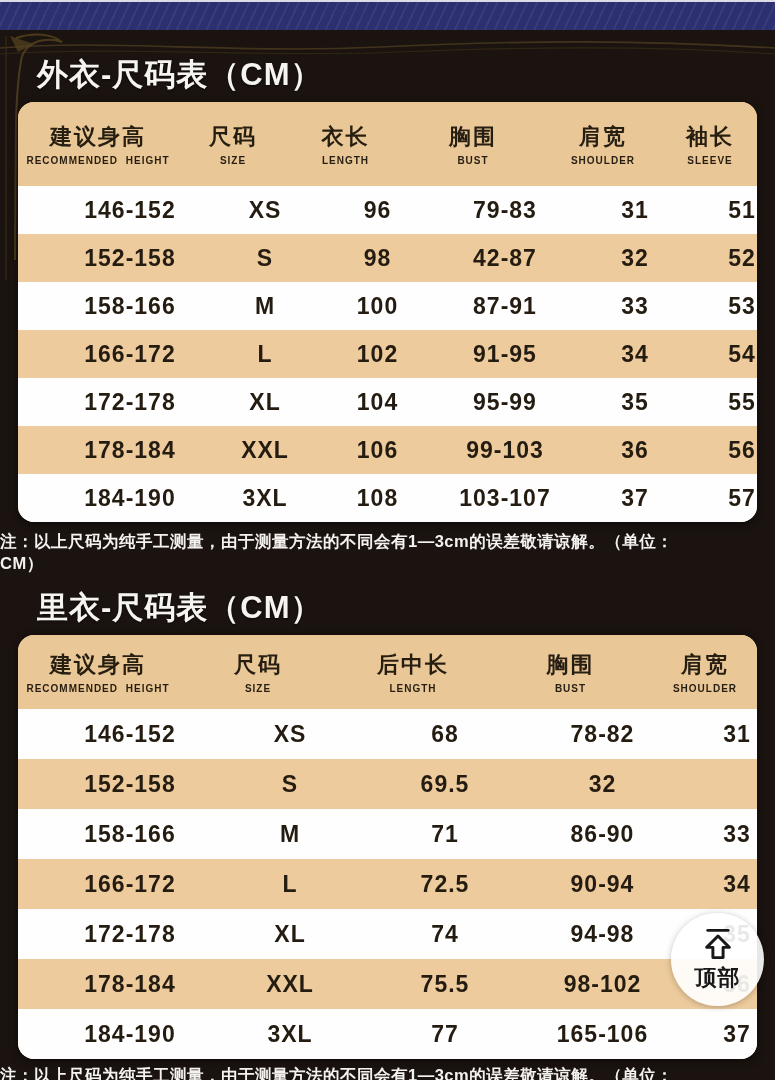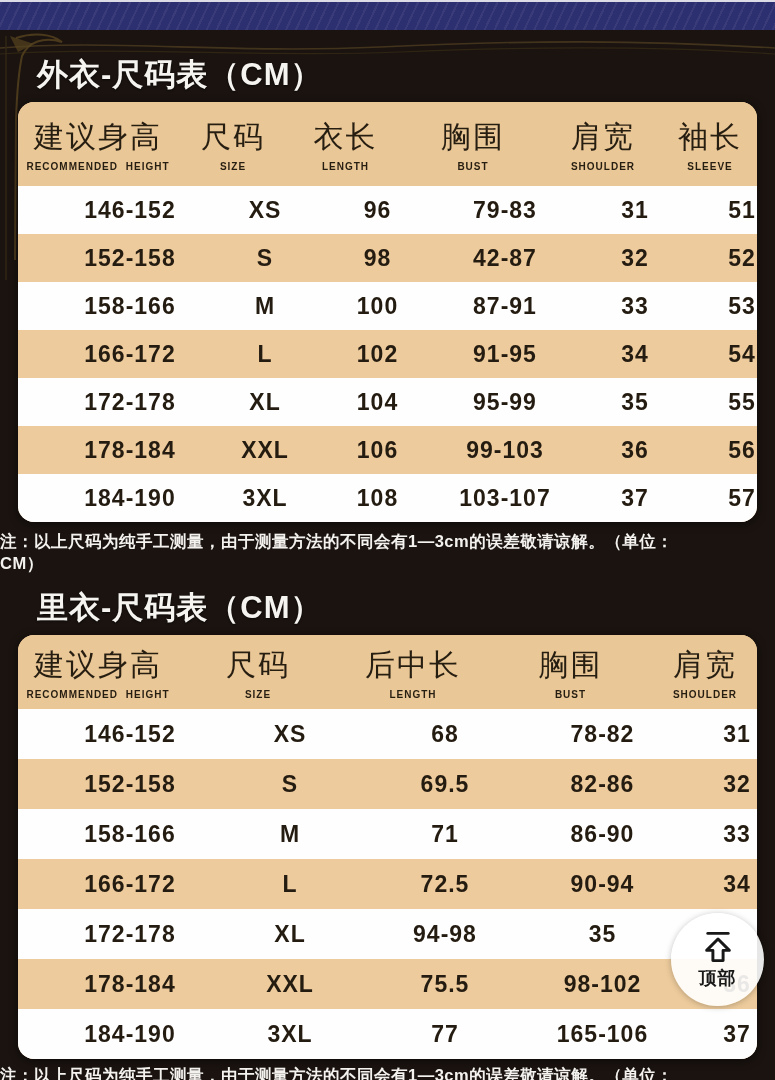--- a/index.html
+++ b/index.html
@@ -42,21 +42,21 @@
     background:#edcb9c;
     box-shadow:0 2px 8px rgba(0,0,0,.5);
   }
   .thead{display:grid;background:#eac796;}
   .t1 .thead{grid-template-columns:160px 110px 115px 140px 120px 94px;height:84px;}
   .t2 .thead{grid-template-columns:160px 160px 150px 165px 104px;height:74px;}
   .th{
     display:flex;flex-direction:column;align-items:center;justify-content:center;
     color:#271e12;
   }
-  .th .zh{font-size:30px;font-weight:normal;letter-spacing:2px;text-align:right;}
+  .th .zh{font-size:22px;font-weight:bold;letter-spacing:2px;text-align:right;}
   .th .en{font-size:10px;font-weight:bold;letter-spacing:1px;margin-top:3px;word-spacing:4px;}
   .trow{display:grid;align-items:center;padding-left:32px;}
   .t1 .trow{grid-template-columns:160px 110px 115px 140px 120px 94px;height:48px;}
   .t2 .trow{grid-template-columns:160px 160px 150px 165px 104px;height:50px;}
   .trow.light{background:#fefefe;}
   .trow.tan{background:#edcb9c;}
   .td{
     text-align:center;font-size:23px;font-weight:bold;color:#251c11;
     letter-spacing:1px;
   }
@@ -72,21 +72,21 @@
     position:absolute;left:671px;top:913px;
     width:93px;height:93px;border-radius:50%;
     background:rgba(255,255,255,0.9);
     border:none;padding:0;cursor:pointer;
     display:flex;flex-direction:column;align-items:center;justify-content:center;
     box-shadow:0 1px 6px rgba(0,0,0,.25);
     z-index:5;
   }
   .top-btn svg{display:block;}
   .top-btn .lbl{
-    font-size:18px;font-weight:bold;color:#181818;margin-top:2px;
+    font-size:22px;font-weight:bold;color:#181818;margin-top:2px;
     letter-spacing:1px;
   }
 </style>
 </head>
 <body>
 
 <div class="topbar">
   <div class="texture"></div>
 </div>
 
@@ -220,40 +220,40 @@
       <div class="td">146-152</div>
       <div class="td">XS</div>
       <div class="td">68</div>
       <div class="td">78-82</div>
       <div class="td">31</div>
     </div>
     <div class="trow tan">
       <div class="td">152-158</div>
       <div class="td">S</div>
       <div class="td">69.5</div>
-      <div class="td">82-86</div>
       <div class="td">32</div>
     </div>
     <div class="trow light">
       <div class="td">158-166</div>
       <div class="td">M</div>
       <div class="td">71</div>
       <div class="td">86-90</div>
       <div class="td">33</div>
     </div>
     <div class="trow tan">
       <div class="td">166-172</div>
       <div class="td">L</div>
       <div class="td">72.5</div>
       <div class="td">90-94</div>
       <div class="td">34</div>
     </div>
     <div class="trow light">
       <div class="td">172-178</div>
       <div class="td">XL</div>
+      <div class="td">74</div>
       <div class="td">94-98</div>
       <div class="td">35</div>
     </div>
     <div class="trow tan">
       <div class="td">178-184</div>
       <div class="td">XXL</div>
       <div class="td">75.5</div>
       <div class="td">98-102</div>
       <div class="td">36</div>
     </div>

